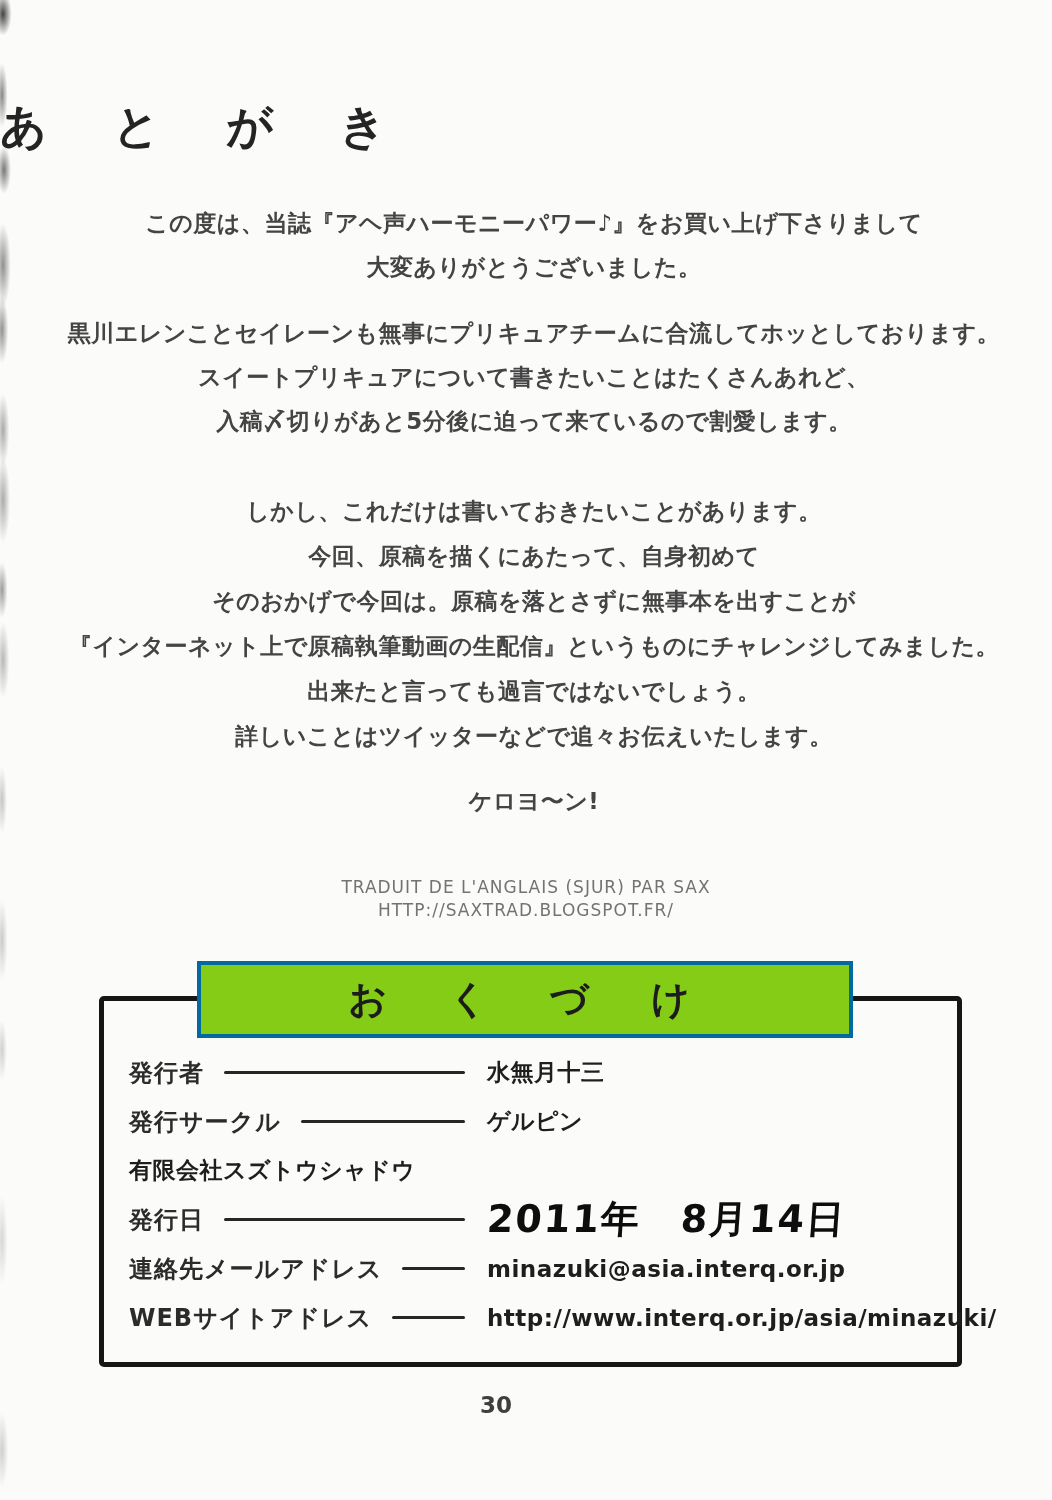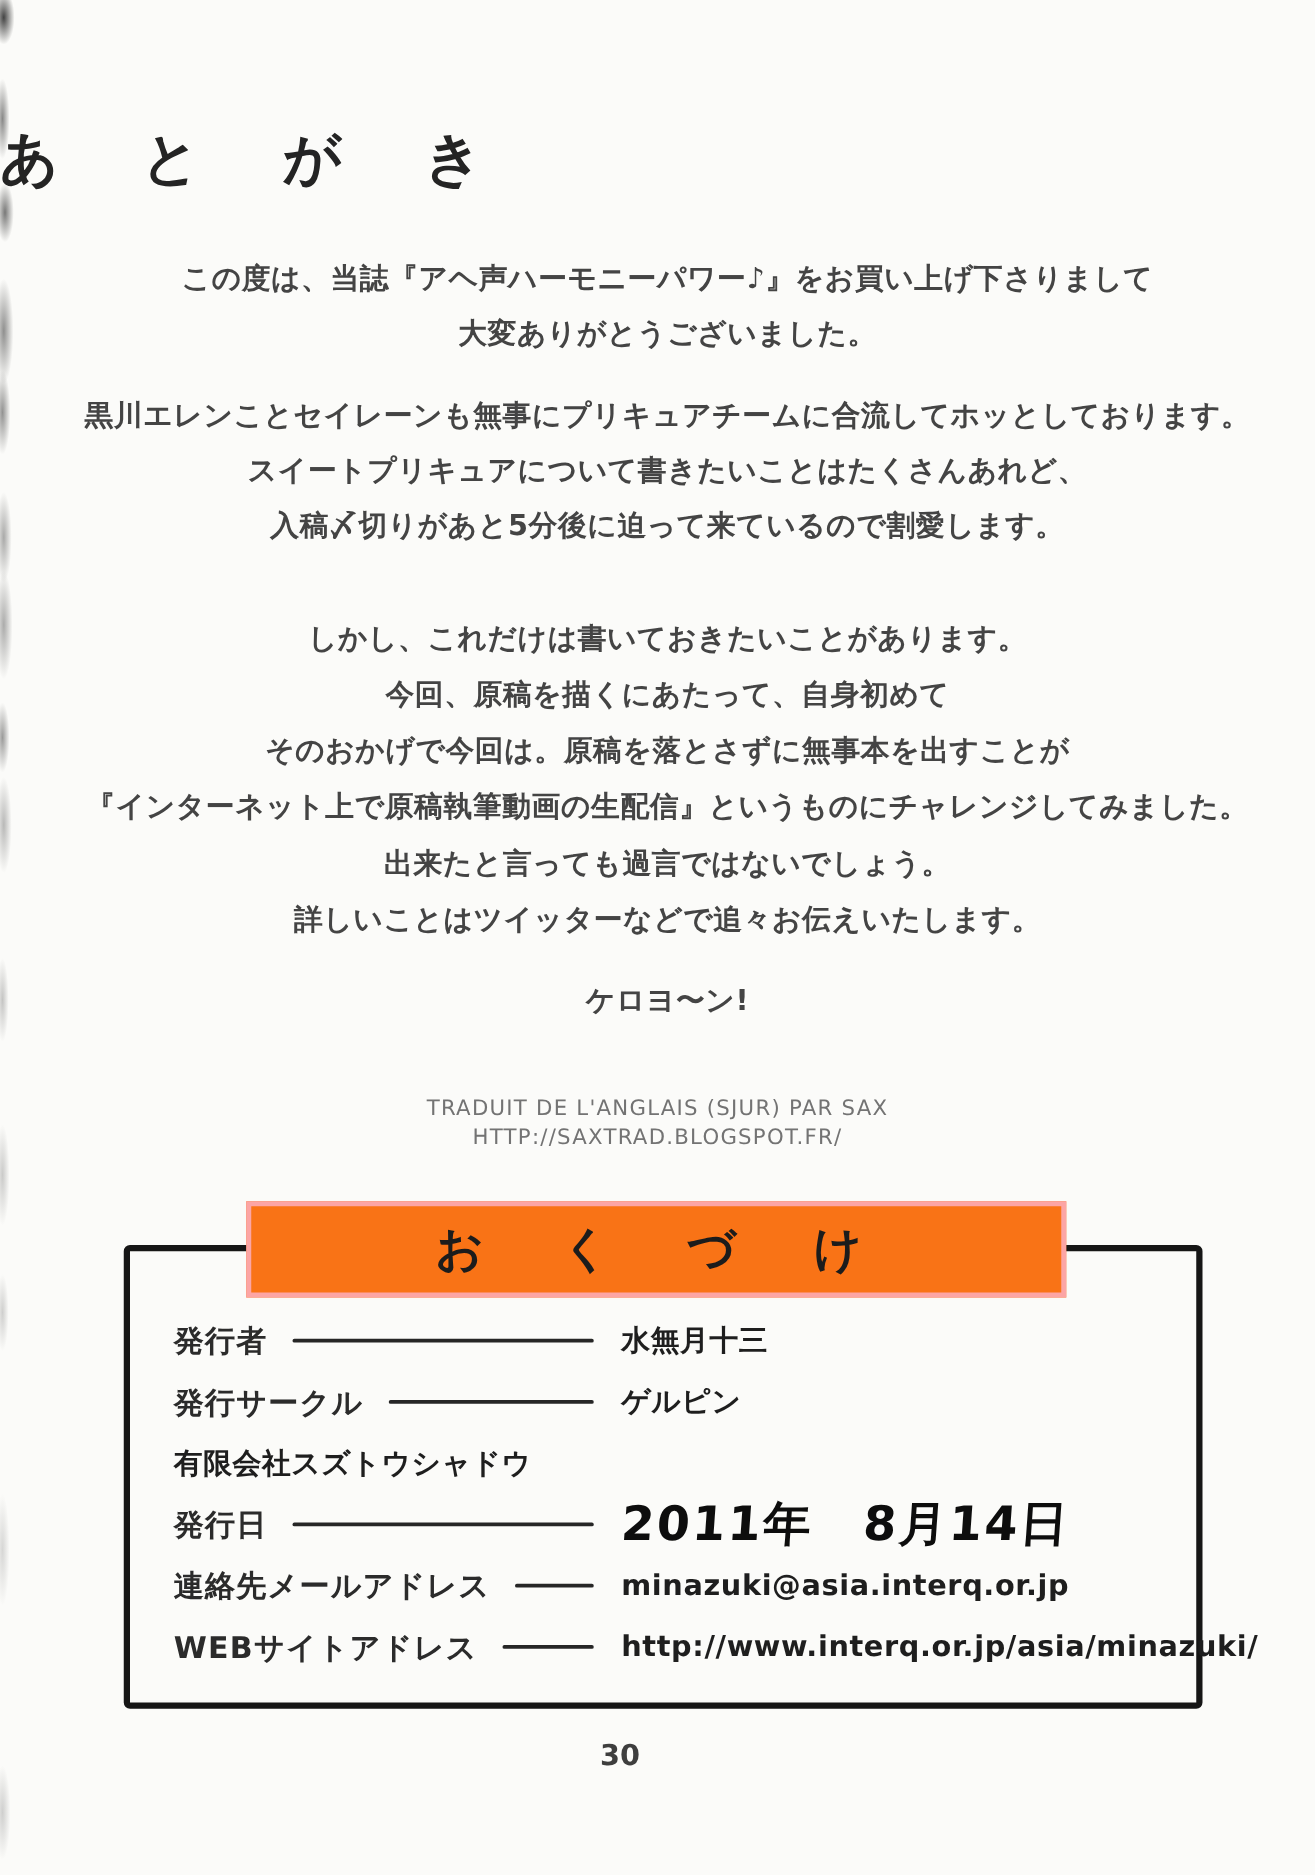--- a/index.html
+++ b/index.html
@@ -66,33 +66,33 @@
   .colophon-outer {
     position: absolute; left: 99px; top: 996px;
     width: 853px; height: 361px;
     border: 5px solid #161616; border-radius: 5px;
     background: transparent;
     z-index: 1;
   }
   .colophon-header {
     position: absolute; left: 197px; top: 961px;
     width: 648px; height: 69px;
-    border: 4px solid #fca5a5;
-    background: #f97316;
+    border: 4px solid #0369a1;
+    background: #84cc16;
     z-index: 2;
     display: flex; align-items: center; justify-content: center;
     font-size: 38px; font-weight: bold; color: #1c1c1c;
     letter-spacing: 12px;
   }
   .colophon-rows {
     position: absolute; left: 99px; top: 1048px; width: 853px;
     z-index: 3;
     display: flex; flex-direction: column;
   }
-  .crow { display: flex; align-items: center; height: 49px; padding-left: 40px; }
+  .crow { display: flex; align-items: center; height: 49px; padding-left: 30px; }
   .crow .leftgroup { display: flex; align-items: center; width: 358px; flex: 0 0 auto; }
   .crow .label {
     flex: 0 0 auto;
     font-size: 24px; font-weight: 600; color: #2b2b2b; letter-spacing: 1px;
     white-space: nowrap;
   }
   .crow .sep { flex: 1 1 auto; height: 3px; background: #262626; margin: 0 22px 0 20px; border-radius: 2px; }
   .crow .value {
     flex: 0 0 auto;
     font-size: 23px; font-weight: 600; color: #1e1e1e; letter-spacing: 0.5px;

